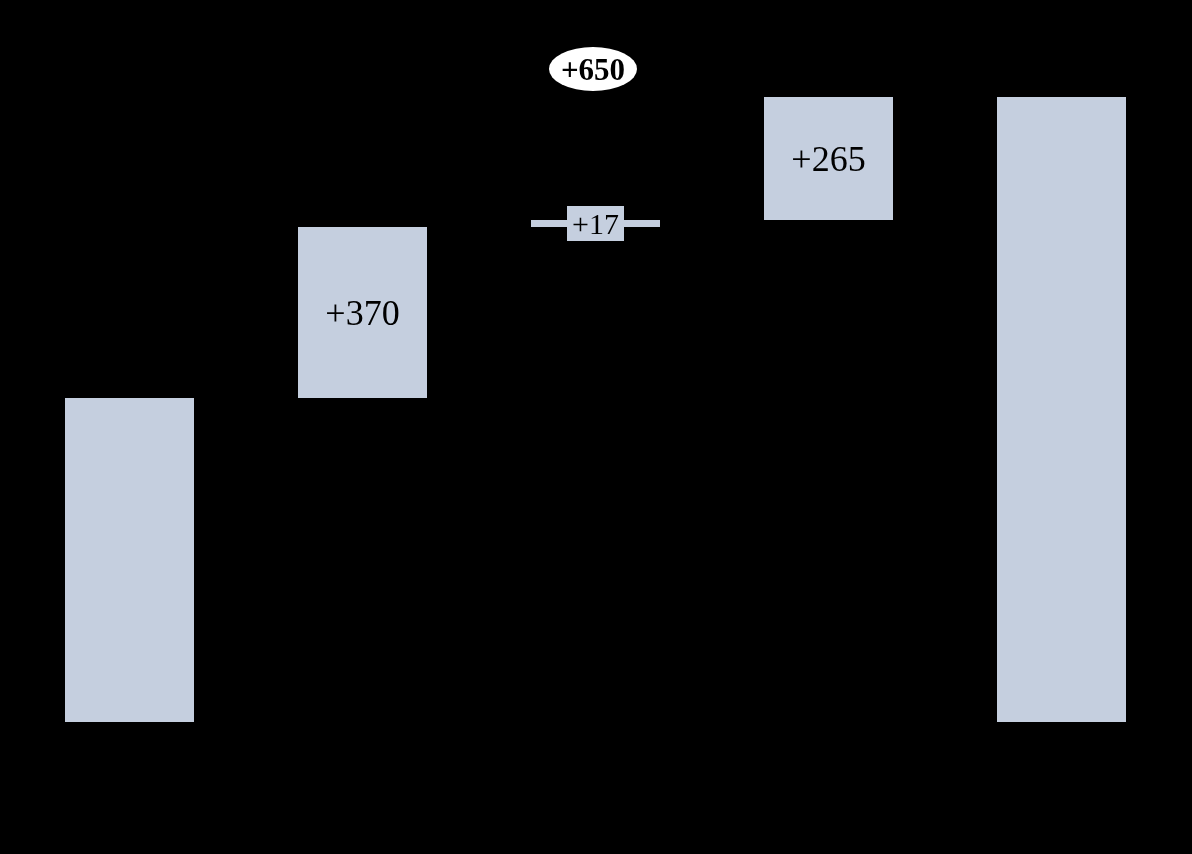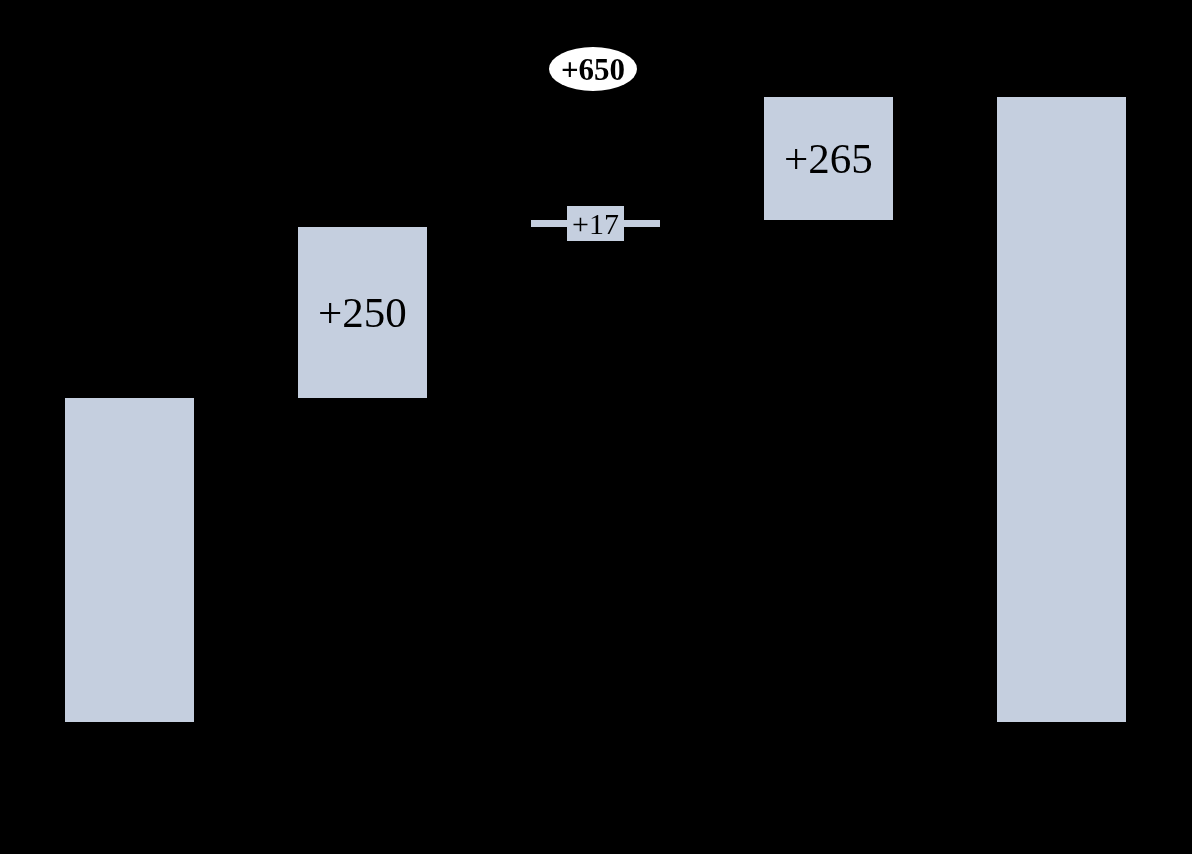--- a/index.html
+++ b/index.html
@@ -19,21 +19,21 @@
     inset: 0;
   }
   .bar {
     position: absolute;
   }
   .bar-label {
     position: absolute;
     display: flex;
     align-items: center;
     justify-content: center;
-    font-size: 43px;
+    font-size: 36px;
     line-height: 1;
     color: #000000;
     white-space: nowrap;
   }
   .bar-label.boxed {
     font-size: 30px;
   }
   .total-oval {
     position: absolute;
     left: 549px;
@@ -52,21 +52,21 @@
     line-height: 1;
   }
 </style>
 </head>
 <body>
 
 <div class="canvas" style="background: rgb(0, 0, 0);">
   <div class="bars-layer" id="bars-layer">
       <div class="bar" style="left: 65px; top: 398px; width: 129px; height: 324px; background: rgb(197, 207, 223);"></div>
       <div class="bar" style="left: 298px; top: 227px; width: 129px; height: 171px; background: rgb(197, 207, 223);"></div>
-      <div class="bar-label" style="color: rgb(0, 0, 0); left: 298px; top: 227px; width: 129px; height: 171px;">+250</div>
+      <div class="bar-label" style="color: rgb(0, 0, 0); left: 298px; top: 227px; width: 129px; height: 171px;">+370</div>
       <div class="bar" style="left: 531px; top: 220px; width: 129px; height: 7px; background: rgb(197, 207, 223);"></div>
       <div class="bar-label boxed" style="color: rgb(0, 0, 0); background: rgb(197, 207, 223); width: 57px; height: 35px; left: 567px; top: 206px;">+17</div>
       <div class="bar" style="left: 764px; top: 97px; width: 129px; height: 123px; background: rgb(197, 207, 223);"></div>
       <div class="bar-label" style="color: rgb(0, 0, 0); left: 764px; top: 97px; width: 129px; height: 123px;">+265</div>
       <div class="bar" style="left: 997px; top: 97px; width: 129px; height: 625px; background: rgb(197, 207, 223);"></div>
     </div>
   <div class="total-oval" id="total-oval" style="background: rgb(255, 255, 255); color: rgb(0, 0, 0);">
     <span>+650</span>
   </div>
 </div>

